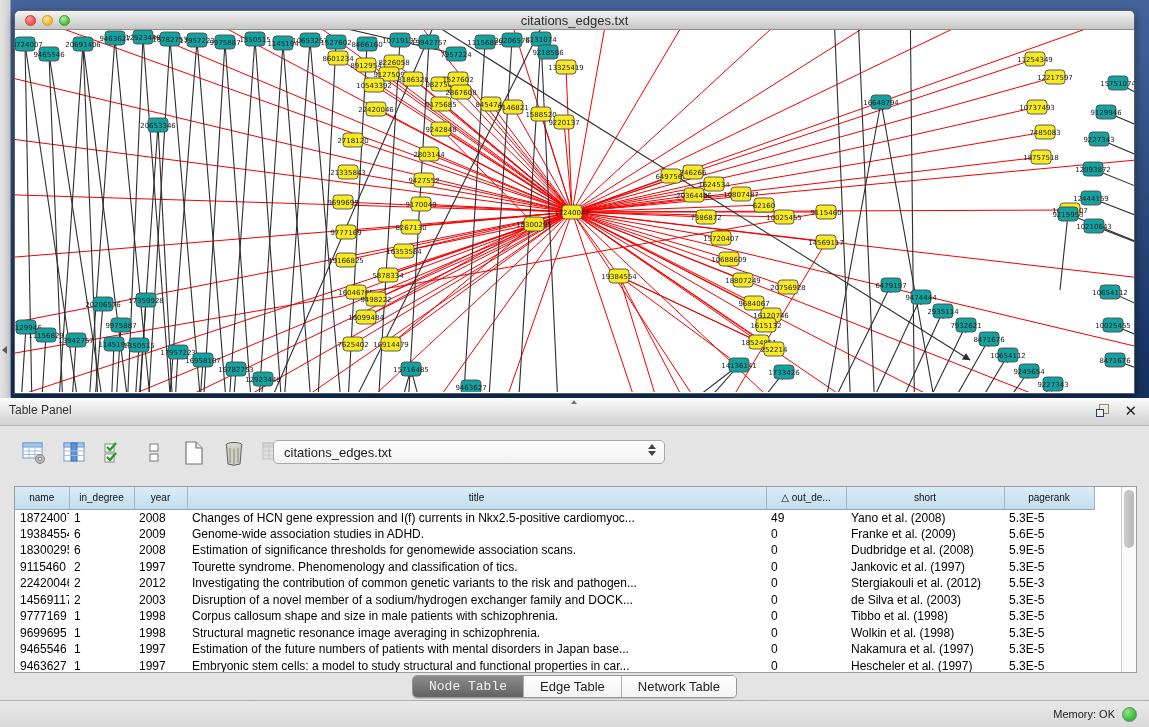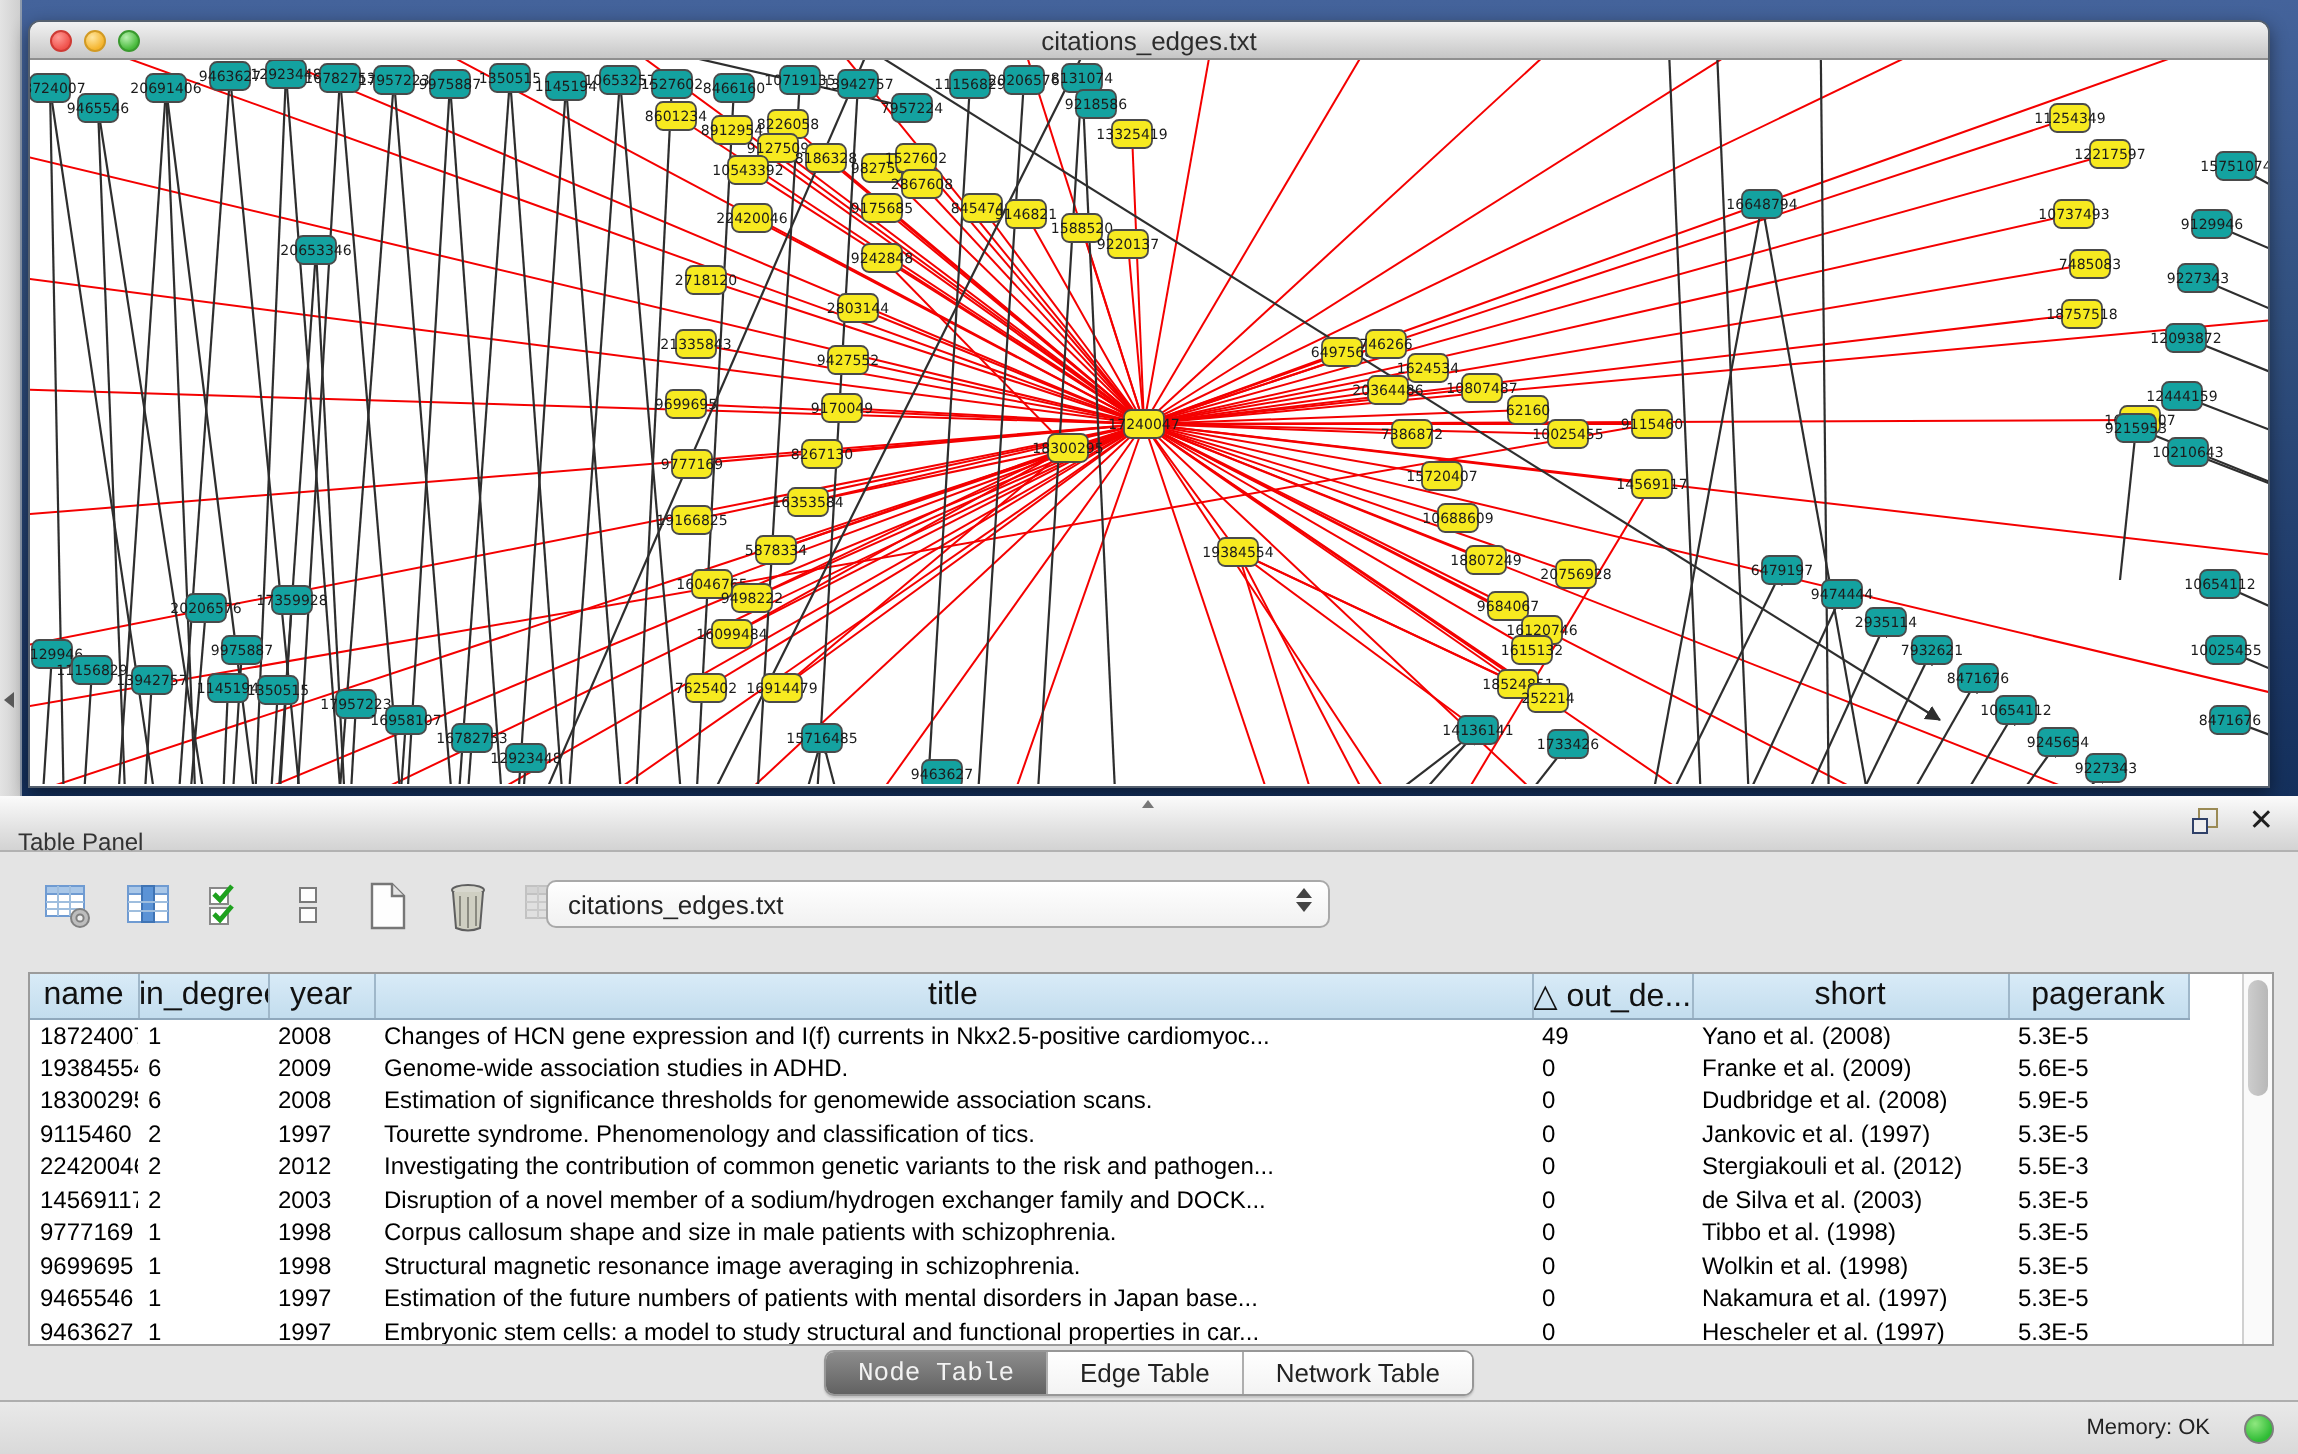--- a/index.html
+++ b/index.html
@@ -34,21 +34,21 @@
   .ek { stroke:#2e2e2e; stroke-width:1.1; fill:none; }
   .node-y { fill:#f7ea20; }
   .node-t { fill:#14a2a0; }
   .node-rect { stroke:#4a4a4a; stroke-width:.9; }
   .node-label { font-size:7px; fill:#1c1c1c; text-anchor:middle; font-family:"DejaVu Sans",sans-serif; }
 
   
   .table-panel { position:absolute; left:0; top:398px; width:1149px; height:329px; background:#e4e4e4; }
   .tp-titlebar { position:relative; height:28px;
     background:linear-gradient(180deg,#fbfbfb,#dedede 70%,#d3d3d3); border-bottom:1px solid #b2b2b2; }
-  .tp-title { position:absolute; left:9px; top:16px; font-size:12px; color:#333; }
+  .tp-title { position:absolute; left:9px; top:5px; font-size:12px; color:#333; }
   .tp-actions { position:absolute; right:12px; top:5px; display:flex; gap:14px; align-items:center; }
   .float-icon { position:relative; width:15px; height:15px; display:inline-block; }
   .float-icon::before { content:""; position:absolute; right:1px; top:1px; width:8px; height:8px; border:1.5px solid #9a8a55; }
   .float-icon::after  { content:""; position:absolute; left:1px; bottom:1px; width:6px; height:6px; border:1.5px solid #2f4068; background:#eee; }
   .close-x { font-size:15px; font-weight:bold; color:#1e1e1e; line-height:15px; }
 
   .tp-toolbar { position:relative; height:58px; }
   .tool-row { position:absolute; left:20px; top:12px; display:flex; align-items:center; gap:12px; }
   .icon-btn { width:28px; height:30px; display:flex; align-items:center; justify-content:center; }
   .icon-btn svg { display:block; }
@@ -59,37 +59,37 @@
     box-shadow:inset 0 1px 0 #fff; }
   .select-stepper { position:absolute; right:6px; top:3px; width:12px; display:flex; flex-direction:column; align-items:center; gap:2px; }
   .select-stepper i { width:0; height:0; border-left:4px solid transparent; border-right:4px solid transparent; }
   .select-stepper .up { border-bottom:5px solid #444; }
   .select-stepper .dn { border-top:5px solid #444; }
 
   .table-wrap { position:absolute; left:14px; top:88px; width:1123px; height:187px;
     background:#fff; border:1px solid #9b9b9b; overflow:hidden; }
   table.data { border-collapse:collapse; table-layout:fixed; width:1079px; }
   table.data th { height:22px; background:linear-gradient(180deg,#d9ebf7,#c3ddee);
-    border-right:1px solid #9fb7c9; border-bottom:1px solid #8fa8bc; font-size:16px; font-weight:normal; color:#111;
+    border-right:1px solid #9fb7c9; border-bottom:1px solid #8fa8bc; font-size:10px; font-weight:normal; color:#111;
     overflow:hidden; white-space:nowrap; }
   table.data td { height:16.5px; font-size:12px; color:#000; padding:0 5px;
     overflow:hidden; white-space:nowrap; text-overflow:clip; }
   .vscroll { position:absolute; right:0; top:0; width:15px; height:187px; background:#fafafa; border-left:1px solid #d0d0d0; }
   .vscroll .thumb { position:absolute; left:2px; top:3px; width:10px; height:58px; background:linear-gradient(90deg,#cdcdcd,#b8b8b8); border-radius:6px; }
 
   .tp-tabs { position:absolute; left:0; top:274px; width:1149px; height:28px; display:flex; align-items:center; justify-content:center; }
   .seg { display:flex; border:1px solid #979797; border-radius:5px; overflow:hidden;
     background:#fff; box-shadow:0 1px 1px rgba(0,0,0,.15); }
   .seg-btn { padding:3px 16px; font-size:13px; color:#222; background:linear-gradient(180deg,#ffffff,#f3f3f3); border-right:1px solid #aeaeae; }
   .seg-btn:last-child { border-right:none; }
   .seg-btn.sel { background:linear-gradient(180deg,#8c8c8c,#626262); color:#f2f2f2;font-family:Liberation Mono, monospace; }
 
   .statusbar { position:absolute; left:0; top:302px; width:1149px; height:27px;
     background:linear-gradient(180deg,#e9e9e9,#d9d9d9); border-top:1px solid #aeaeae;
-    display:flex; align-items:center; justify-content:flex-end; padding-right:12px; gap:17px; }
+    display:flex; align-items:center; justify-content:flex-end; padding-right:12px; gap:7px; }
   .mem-label { font-size:11px; color:#222; }
   .mem-dot { width:15px; height:15px; border-radius:50%; background:radial-gradient(circle at 35% 30%,#8fe77f,#2fbc35 70%); border:1px solid #7e7e7e; }
 
   .panel-splitter { position:absolute; left:569px; top:2px; width:10px; height:6px; }
   .panel-splitter::before { content:""; position:absolute; left:2px; top:0; width:0; height:0;
     border-left:3px solid transparent; border-right:3px solid transparent; border-bottom:4px solid #777; }
 </style>
 </head>
 <body>
 

